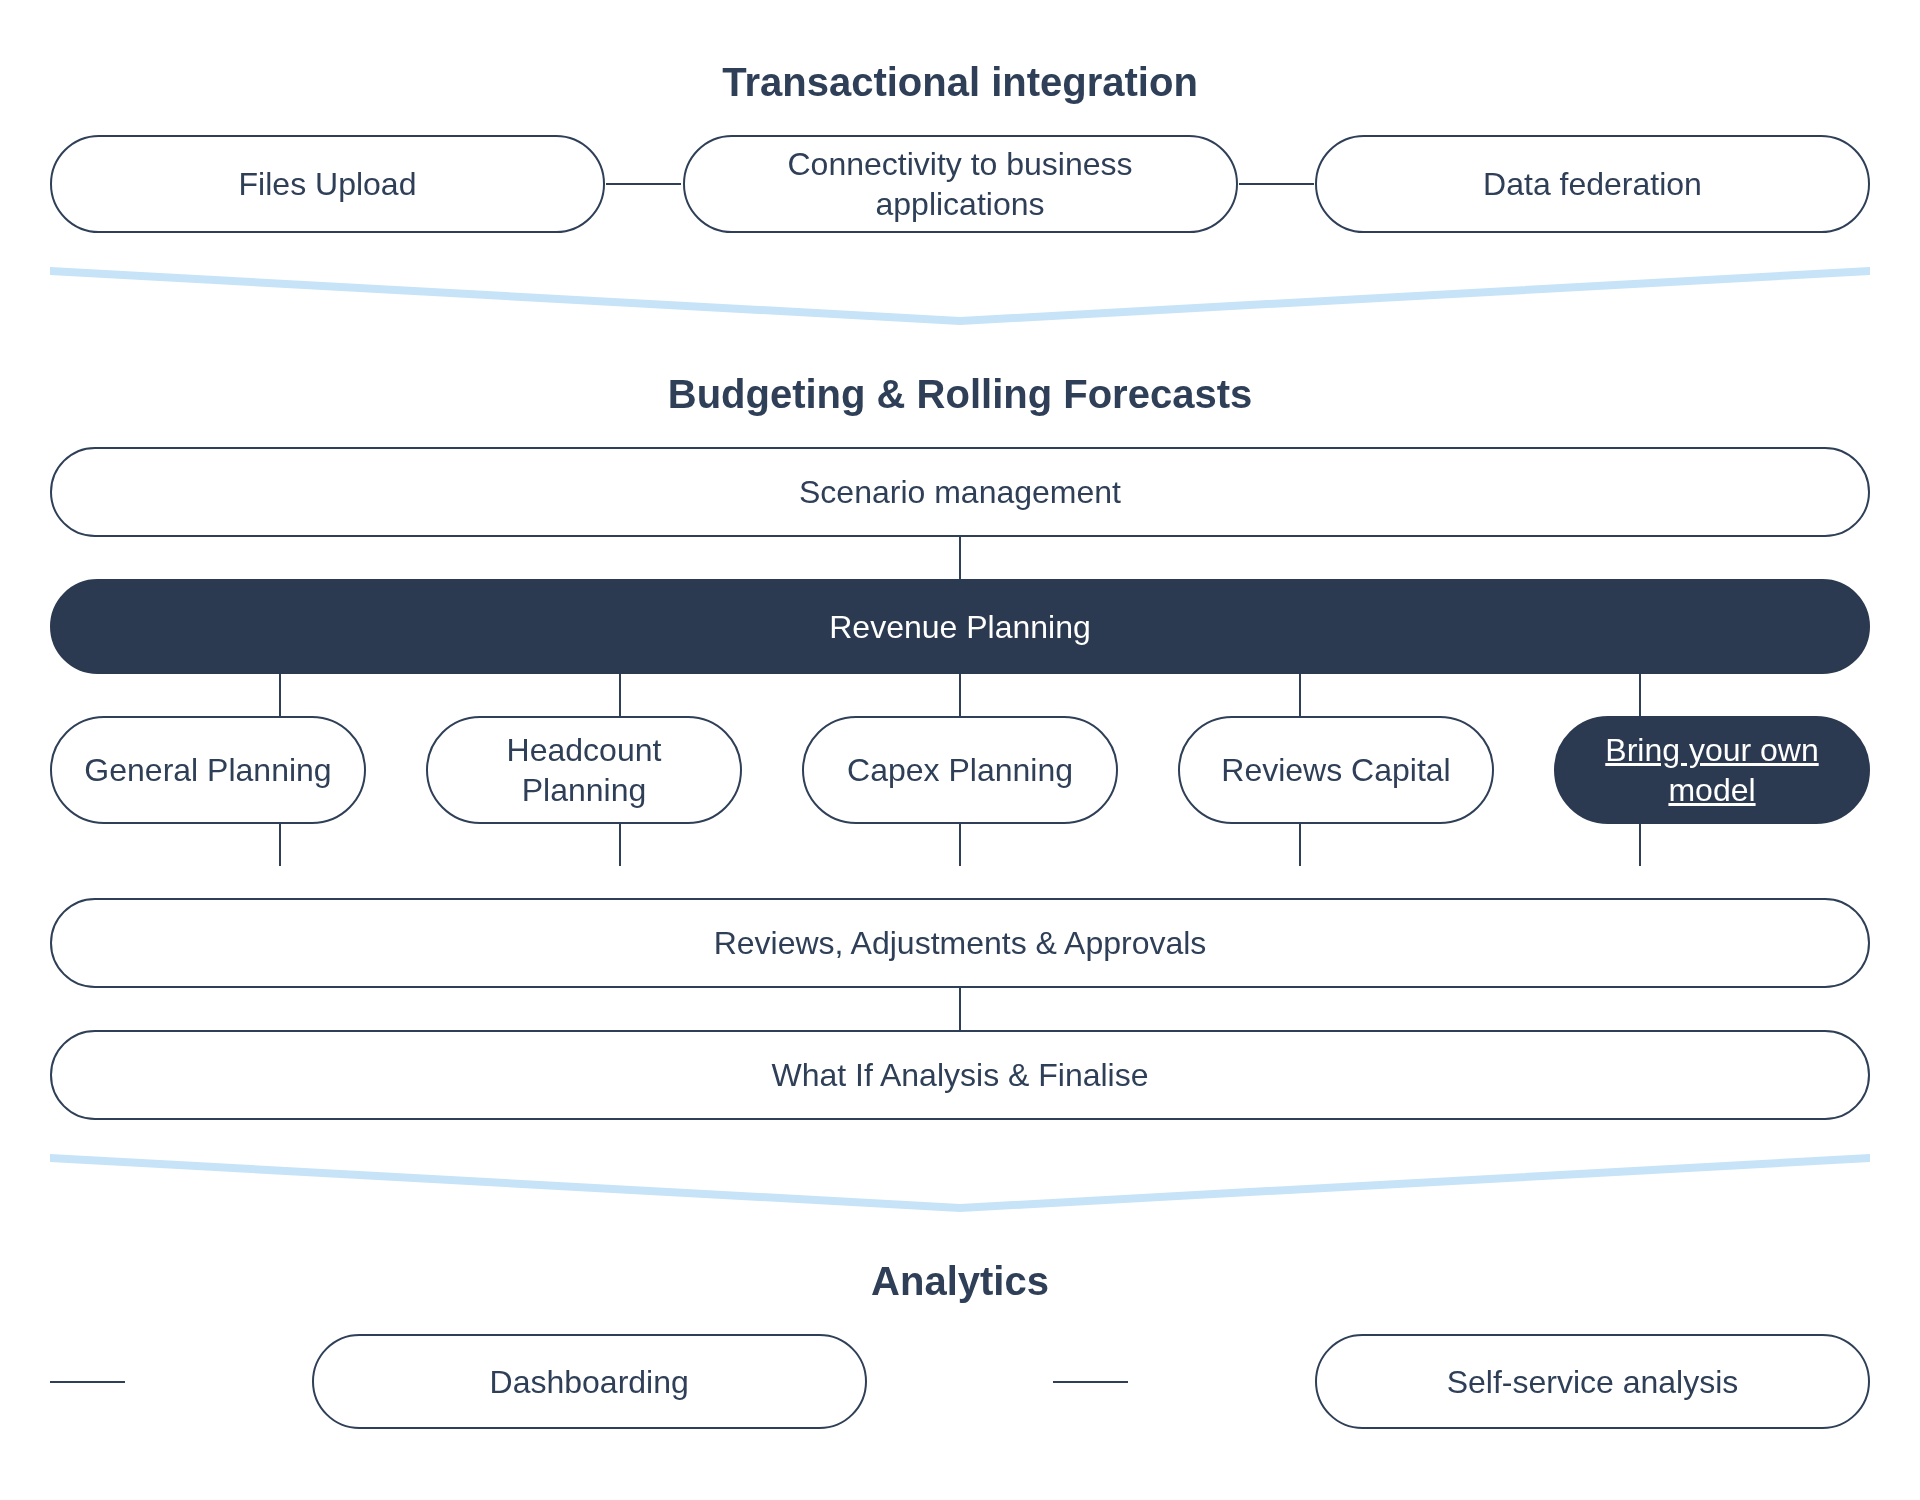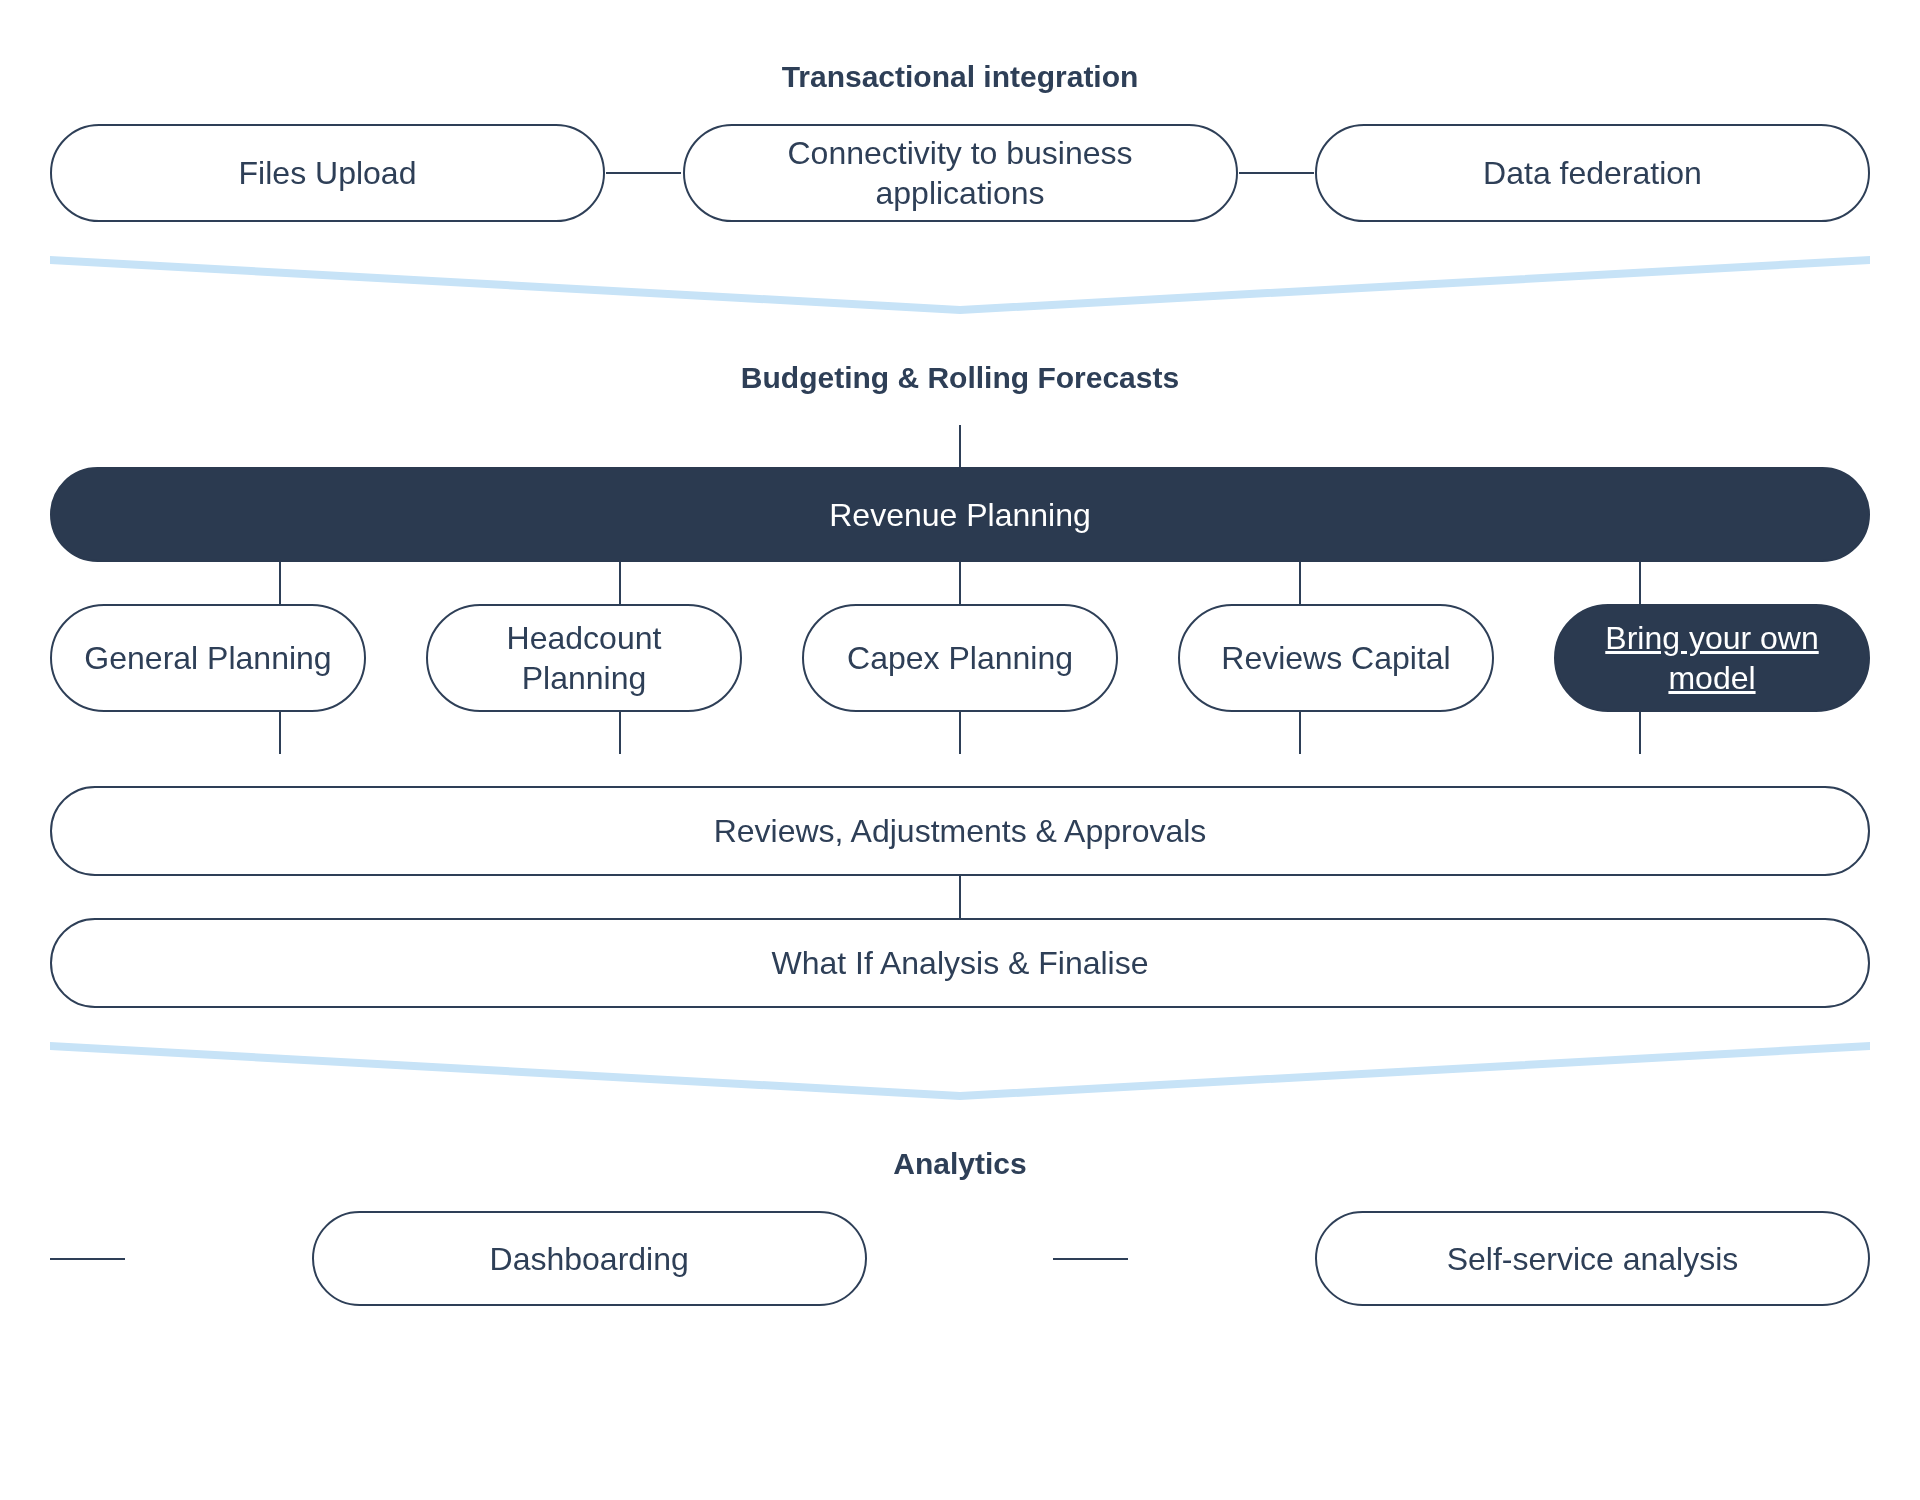--- a/index.html
+++ b/index.html
@@ -21,21 +21,21 @@
   }
   .canvas {
     position: relative;
     width: 1920px;
     height: 1500px;
     padding: 60px 50px 40px;
   }
   .section-title {
     text-align: center;
     font-weight: 700;
-    font-size: 30px;
+    font-size: 40px;
     margin: 0 0 30px;
     color: var(--text);
   }
   
   .row {
     display: flex;
     justify-content: space-between;
     align-items: stretch;
     gap: 0;
   }
@@ -113,20 +113,23 @@
 
   <div class="separator">
     <svg viewBox="0 0 1820 60" preserveAspectRatio="none">
       <polygon points="0,0 910,50 1820,0 1820,8 910,58 0,8" fill="#c7e3f7"></polygon>
     </svg>
   </div>
 
   <div class="section">
     <h2 class="section-title">Budgeting &amp; Rolling Forecasts</h2>
 
+    <div class="row">
+      <div class="pill full" style="height:90px;">Scenario management</div>
+    </div>
 
     <div class="v-conn" style="height:42px;"></div>
 
     <div class="row">
       <div class="pill dark full" style="height:95px;">Revenue Planning</div>
     </div>
 
     <div class="v-grid" style="height:42px; padding:0 60px;">
       <div class="v-cell">
           <div class="v-conn" style="height:42px;"></div>

